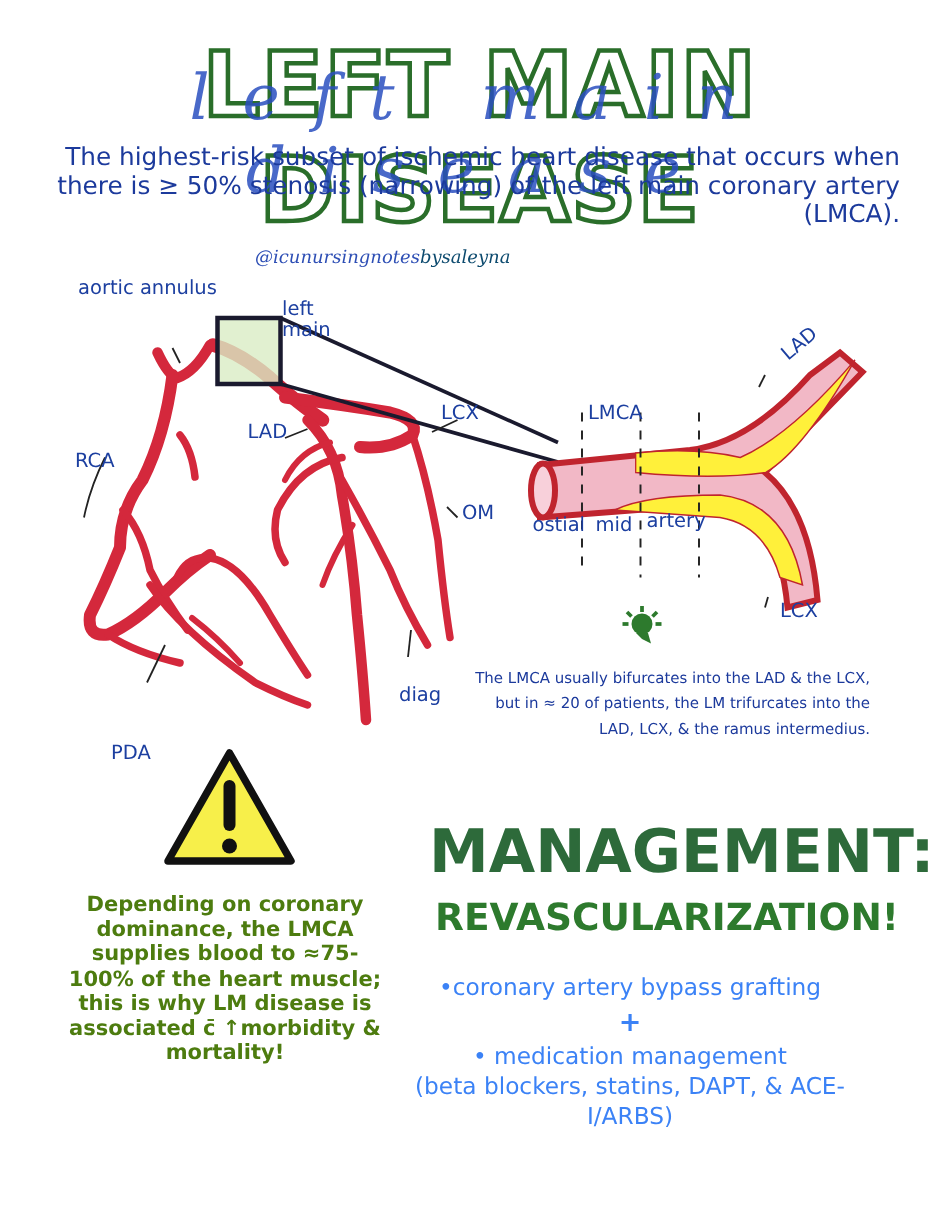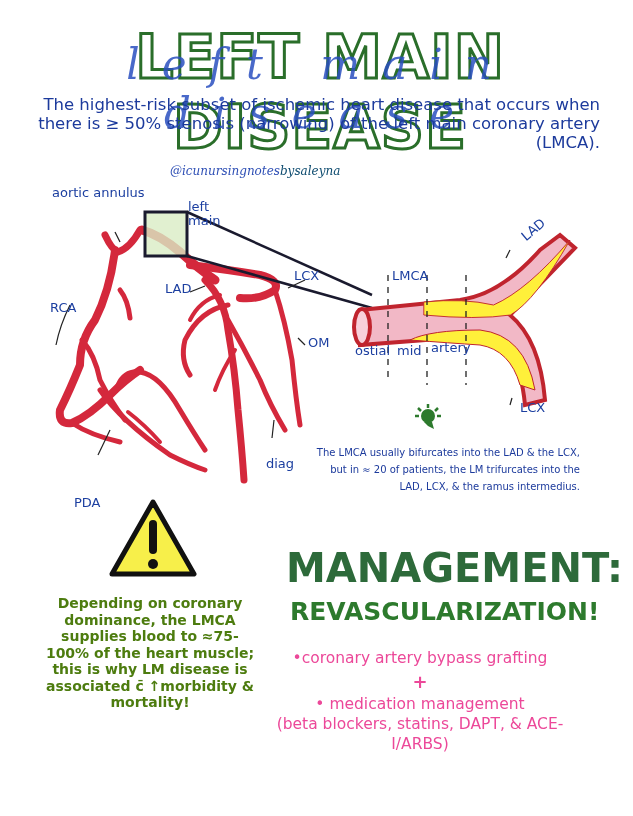--- a/index.html
+++ b/index.html
@@ -8,21 +8,21 @@
   .title { left: 30px; top: 22px; width: 580px; text-align: center; font-family: "DejaVu Sans", sans-serif; font-weight: bold; font-size: 60px; letter-spacing: 1px; color: #ffffff; -webkit-text-stroke: 3px #2a6e2a; line-height: 70px; }
   .title-script { left: 50px; top: 40px; width: 540px; text-align: center; font-family: "DejaVu Serif", serif; font-style: italic; font-size: 42px; color: #2a4fc0; letter-spacing: 22px; opacity: 0.85; }
   .intro { left: 30px; top: 95px; width: 570px; text-align: right; font-size: 16.5px; line-height: 19px; color: #1c3a9c; }
   .watermark { left: 170px; top: 164px; width: 260px; font-family: "DejaVu Serif", serif; font-style: italic; font-size: 12px; color: #2e4fb5; }
   .watermark .green { color: #0c4a6e; margin-top: 36px; }
   .lbl { font-size: 13px; color: #1c3fa0; }
   .note { left: 310px; top: 444px; width: 270px; text-align: right; font-size: 10px; line-height: 17px; color: #1c3a9c; }
   .warn-text { left: 40px; top: 595px; width: 220px; text-align: center; font-weight: bold; font-size: 14px; line-height: 16.5px; color: #4d7c0f; }
   .mgmt { left: 286px; top: 545px; width: 300px; text-align: center; font-weight: bold; font-size: 40px; color: #2d6a3a; letter-spacing: 0px; }
   .revasc { left: 290px; top: 597px; width: 300px; text-align: center; font-weight: bold; font-size: 25px; color: #2d7a2d; }
-  .mgmt-list { left: 250px; top: 648px; width: 340px; text-align: center; font-size: 15.5px; line-height: 20px; color: #ec4899; }
+  .mgmt-list { left: 250px; top: 648px; width: 340px; text-align: center; font-size: 15.5px; line-height: 20px; color: #3b82f6; }
   .plus { font-weight: bold; font-size: 18px; margin: 4px 0 2px; }
 </style>
 </head>
 <body>
 
 <div class="abs title">LEFT MAIN DISEASE</div>
 <div class="abs title-script">left main disease</div>
 
 <div class="abs intro">The highest-risk subset of ischemic heart disease that occurs when there is ≥ 50% stenosis (narrowing) of the left main coronary artery (LMCA).</div>
 

